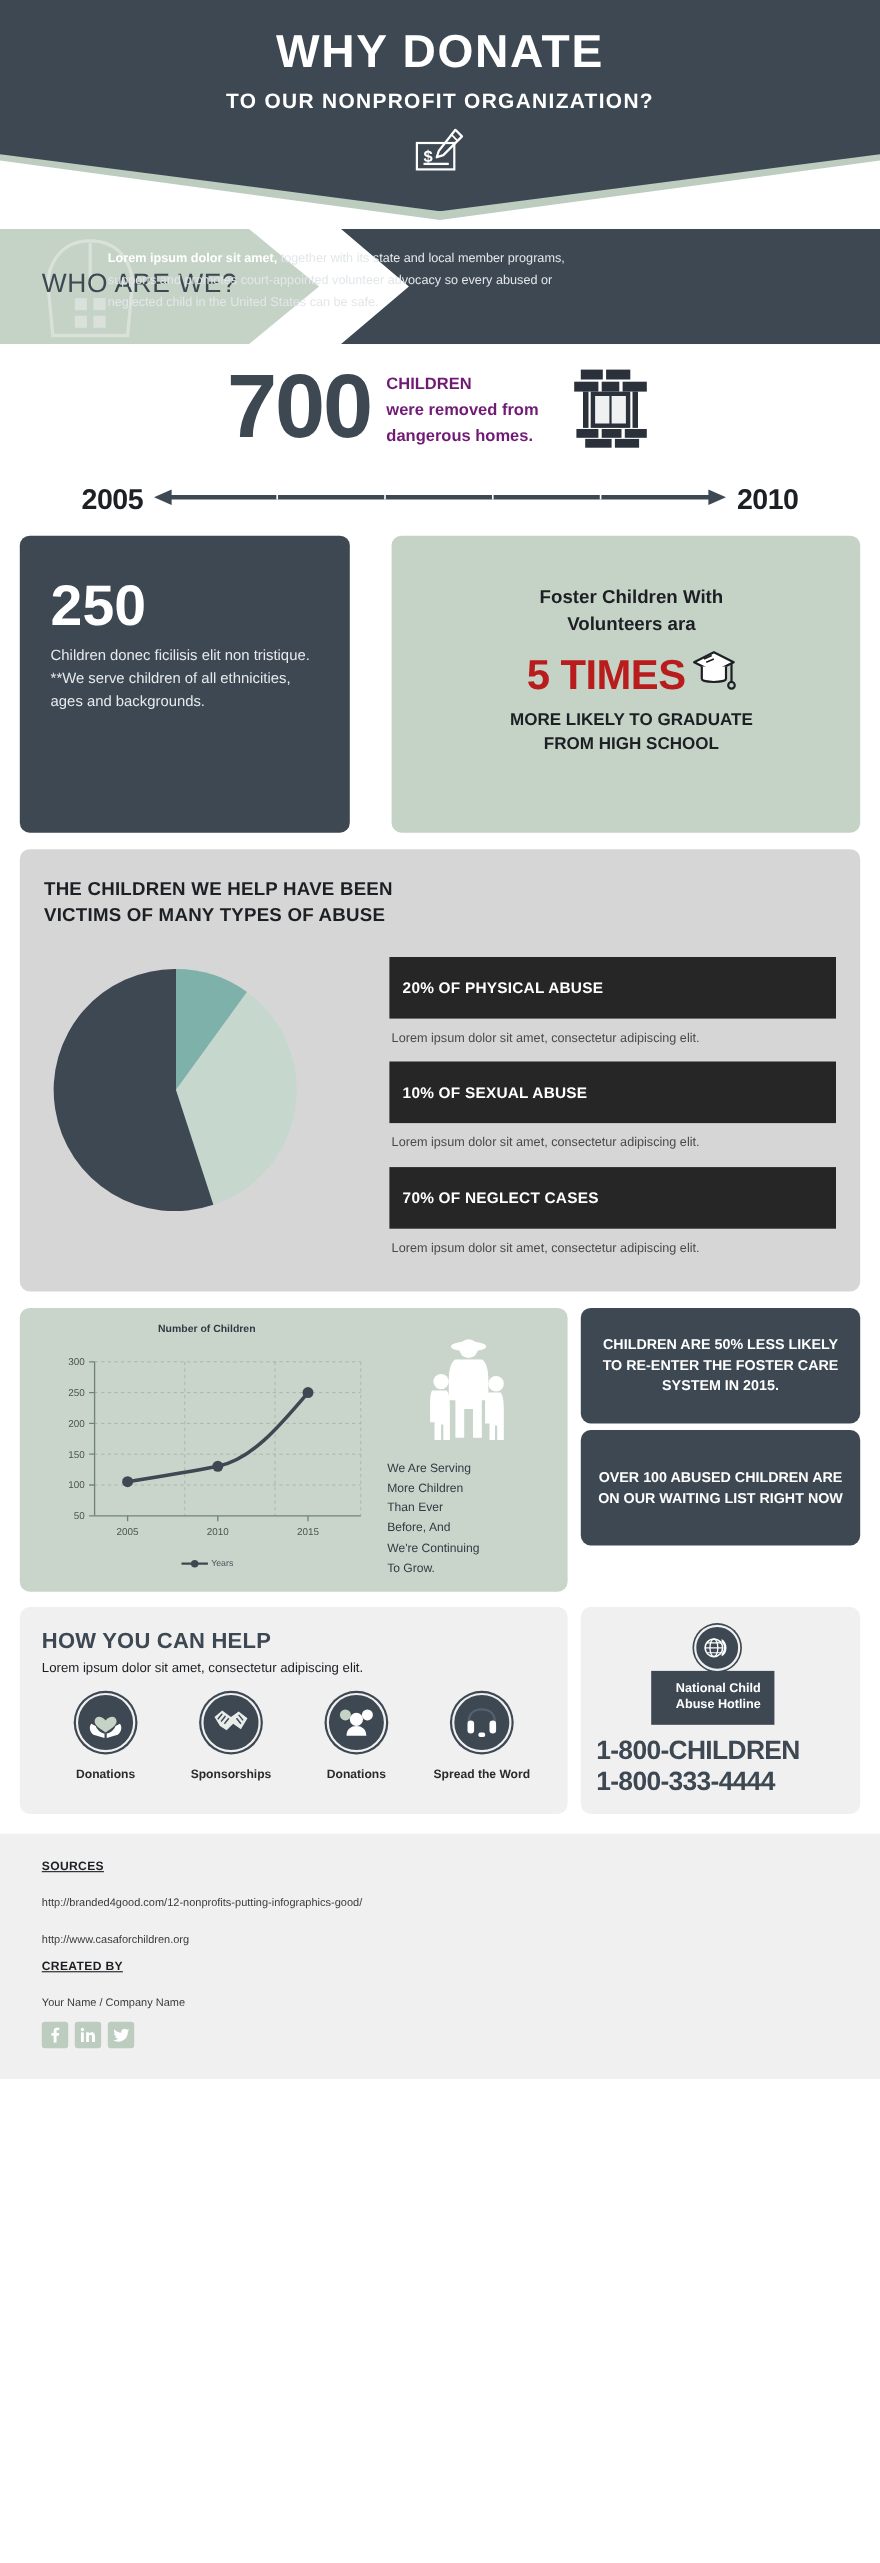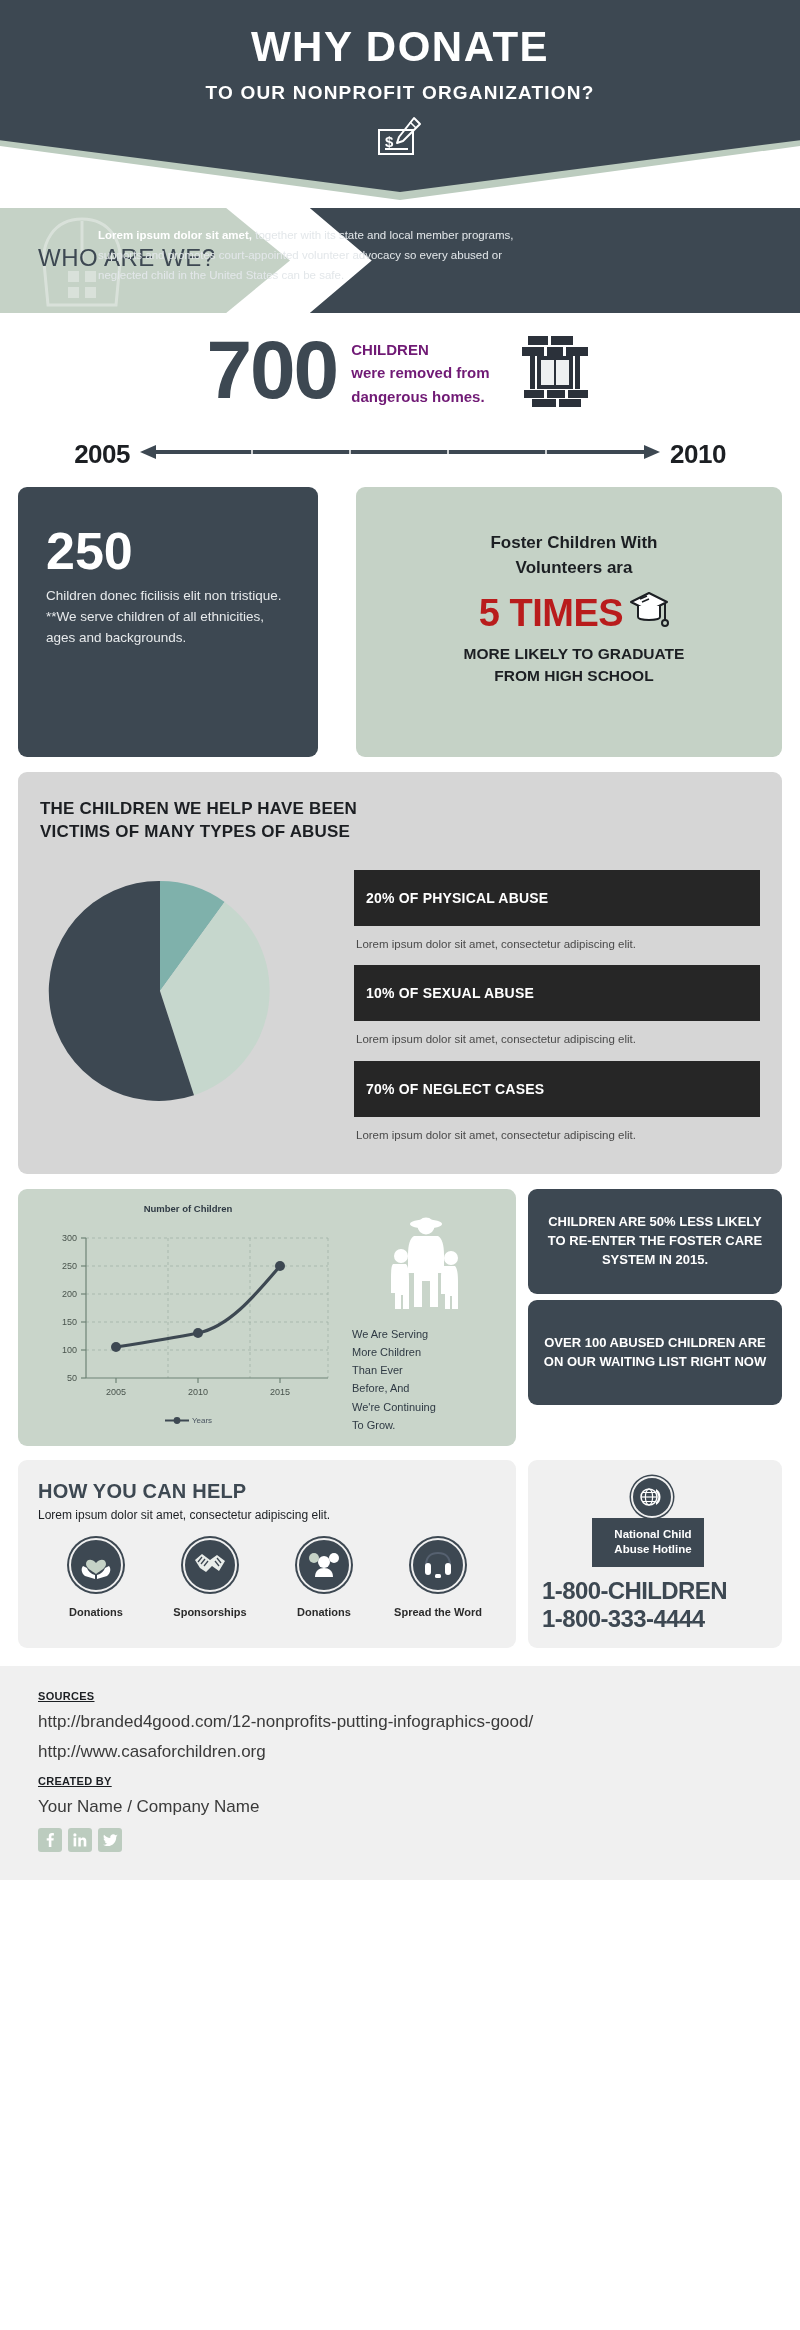--- a/index.html
+++ b/index.html
@@ -166,21 +166,21 @@
   .hotline-bar {
     background: #3d4852; color: #ffffff; font-size: 11.5px; font-weight: bold;
     line-height: 1.35; padding: 9px 12px 9px 12px; flex: 1; margin-left: -14px;
     padding-left: 22px;
   }
   .hotline-num { color: #3d4852; font-size: 24px; font-weight: bold; letter-spacing: -.6px; margin-top: 10px; line-height: 1.15; }
 
   
   .footer { margin-top: 18px; background: #f0f0f0; padding: 24px 38px 28px 38px; }
   .f-head { font-size: 11px; font-weight: bold; color: #1c1f23; text-decoration: underline; letter-spacing: .3px; }
-  .f-line { font-size: 17px; color: #3a3a3a; margin-top: 10px; }
+  .f-line { font-size: 10px; color: #3a3a3a; margin-top: 22px; }
   .f-gap { height: 13px; }
   .socials { display: flex; gap: 6px; margin-top: 11px; }
   .soc {
     width: 24px; height: 24px; background: #bcccbf; border-radius: 3px;
     display: flex; align-items: center; justify-content: center;
     color: #ffffff; font-size: 13px; font-weight: bold;
   }
 </style>
 </head>
 <body>

